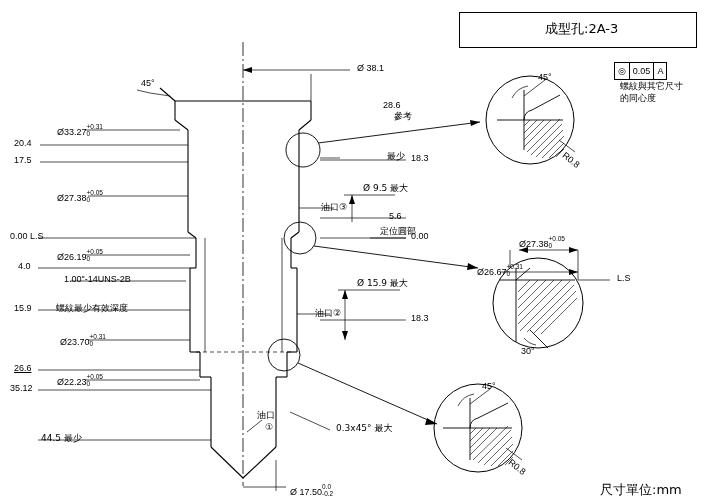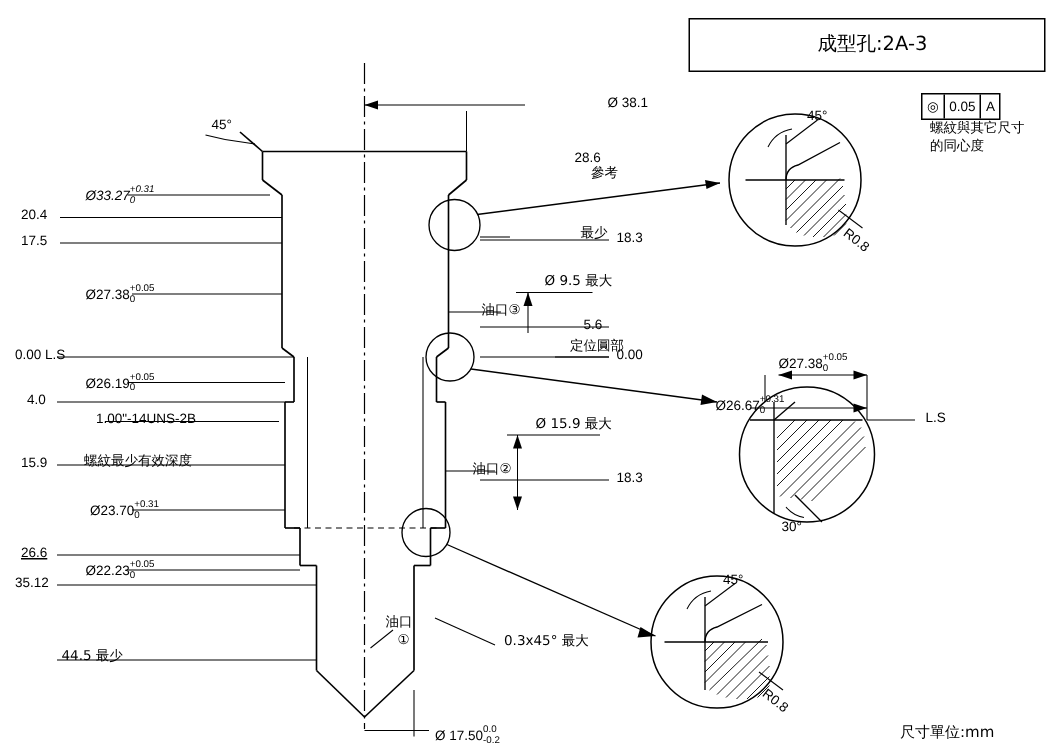--- a/index.html
+++ b/index.html
@@ -17,21 +17,21 @@
   .title-box{
     position:absolute;border:1px solid #000;background:#fff;
   }
   .title-text{
     position:absolute;font-size:13px;font-family:"DejaVu Sans",sans-serif;
     white-space:nowrap;
   }
   .gd-box{position:absolute;border:1px solid #000;background:#fff;display:flex;align-items:stretch;}
   .gd-cell{display:flex;align-items:center;justify-content:center;font-size:9px;padding:0 3px;}
   .gd-sep{border-left:1px solid #000;}
-  .units{position:absolute;font-size:10px;font-family:"DejaVu Sans",sans-serif;white-space:nowrap;}
+  .units{position:absolute;font-size:13px;font-family:"DejaVu Sans",sans-serif;white-space:nowrap;}
   svg{position:absolute;left:0;top:0;}
   .frac{display:inline-block;vertical-align:-0.15em;font-size:6.5px;line-height:1.0;text-align:left;}
   .frac span{display:block;}
 </style>
 </head>
 <body>
 
 <div id="root">
 
   <svg width="705" height="502" viewBox="0 0 705 502">
@@ -273,35 +273,35 @@
   <div class="gd-box" style="left:614px;top:62px;height:16px;">
     <div class="gd-cell">◎</div>
     <div class="gd-cell gd-sep">0.05</div>
     <div class="gd-cell gd-sep">A</div>
   </div>
   <div class="lbl cn" style="left:609px;top:82px;">螺紋與其它尺寸</div>
   <div class="lbl cn" style="left:609px;top:94px;">的同心度</div>
 
   <div class="units" style="left:600px;top:481px;">尺寸單位:mm</div>
 
-  <div class="lbl" style="left:357px;top:64px;margin-left:48px;">Ø 38.1</div>
+  <div class="lbl" style="left:357px;top:64px;">Ø 38.1</div>
   <div class="lbl" style="left:383px;top:101px;">28.6</div>
   <div class="lbl cn" style="left:383px;top:112px;">參考</div>
   <div class="lbl" style="left:141px;top:79px;">45°</div>
 
   <div class="lbl" style="left:14px;top:139px;">20.4</div>
   <div class="lbl" style="left:14px;top:156px;">17.5</div>
   <div class="lbl" style="left:10px;top:232px;">0.00  L.S</div>
   <div class="lbl" style="left:18px;top:262px;">4.0</div>
   <div class="lbl" style="left:14px;top:304px;">15.9</div>
   <div class="lbl" style="left:14px;top:364px;text-decoration:underline;">26.6</div>
   <div class="lbl" style="left:10px;top:384px;">35.12</div>
   <div class="lbl cn" style="left:10px;top:434px;margin-left:20px;">44.5 最少</div>
 
-  <div class="lbl" style="left:57px;top:124px;font-style:italic;">
+  <div class="lbl" style="left:57px;top:124px;">
     <span>Ø33.27</span><span class="frac"><span>+0.31</span><span>0</span></span>
   </div>
 
   <div class="lbl" style="left:57px;top:190px;">
     <span>Ø27.38</span><span class="frac"><span>+0.05</span><span>0</span></span>
   </div>
 
   <div class="lbl" style="left:57px;top:249px;">
     <span>Ø26.19</span><span class="frac"><span>+0.05</span><span>0</span></span>
   </div>

